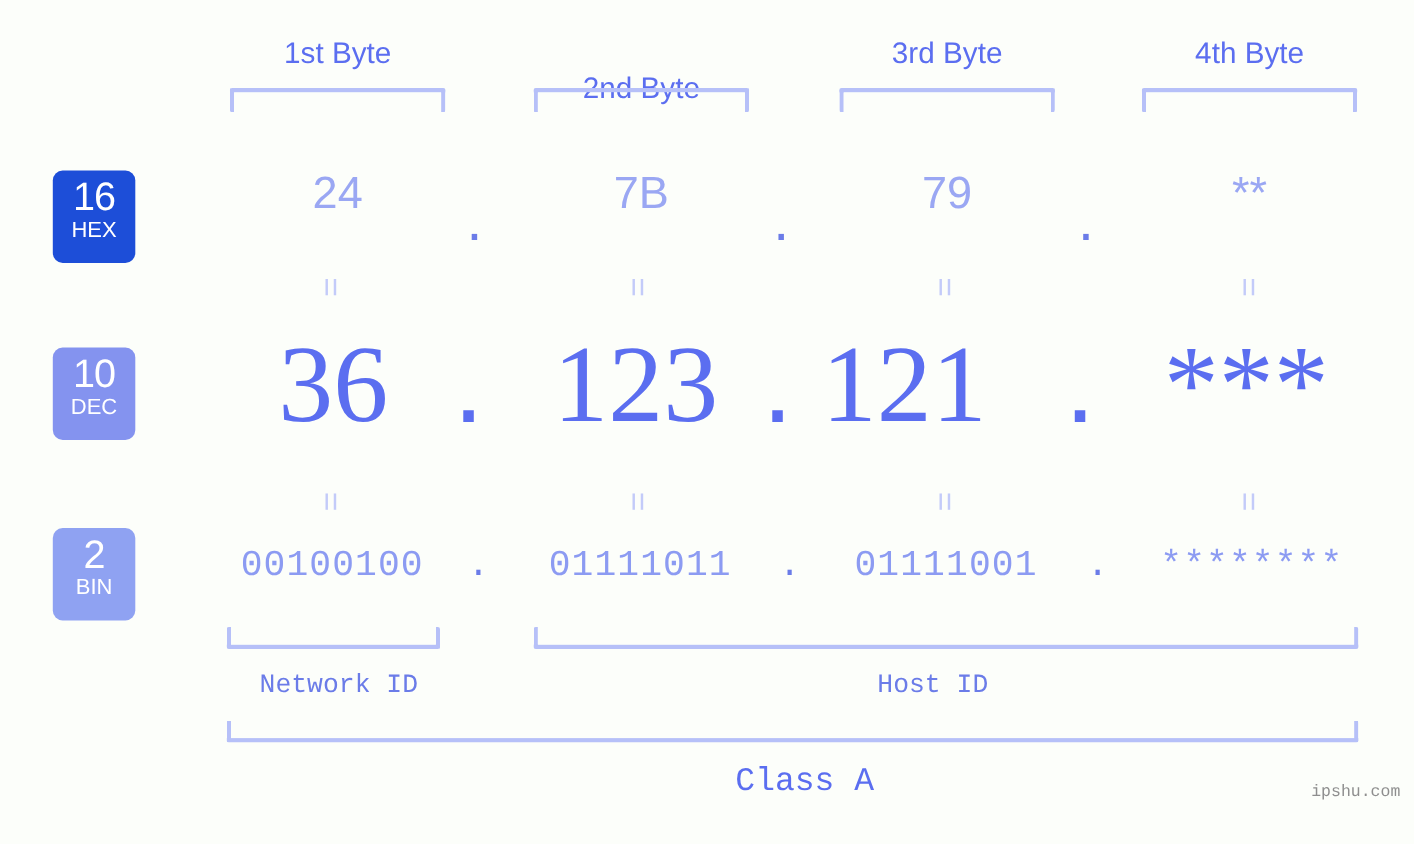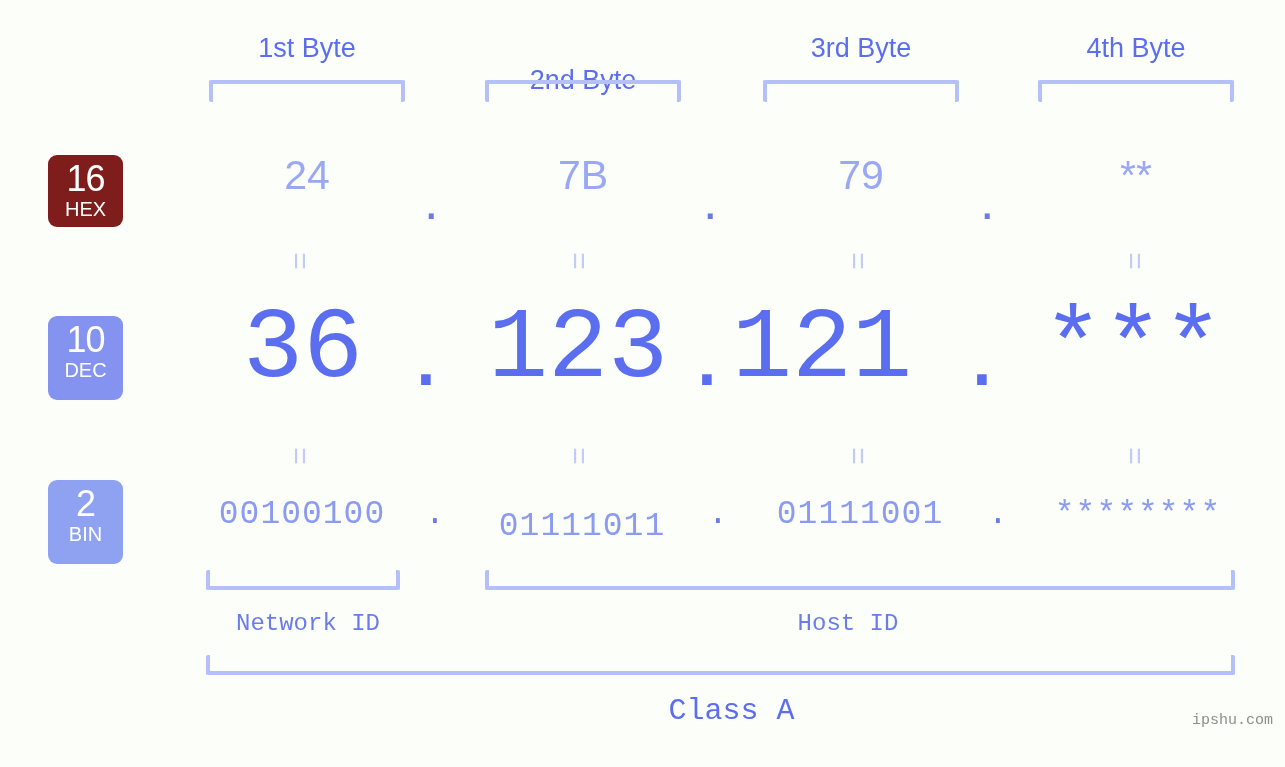--- a/index.html
+++ b/index.html
@@ -71,21 +71,21 @@
     font-weight: 400;
     letter-spacing: -1px;
   }
   .badge .base {
     display: block;
     font-size: 20px;
     margin-top: 2px;
     letter-spacing: 0px;
   }
 
-  #badge-hex { top: 155px; height: 72px; background: #7f1d1d; }
+  #badge-hex { top: 155px; height: 84px; background: #1d4ed8; }
   #badge-dec { top: 316px; height: 84px; background: #8493ef; }
   #badge-bin { top: 480px; height: 84px; background: #8fa2f2; }
 
   
   .hex-cell {
     position: absolute;
     top: 155px;
     text-align: center;
     font-size: 41px;
     color: #9aa7f3;
@@ -113,21 +113,21 @@
     letter-spacing: -2px;
   }
 
   
   .dec-cell {
     position: absolute;
     top: 300px;
     text-align: center;
     font-size: 100px;
     color: #5b6ef0;
-    font-family: Liberation Mono, monospace;
+    font-family: Liberation Serif, serif;
     line-height: 1;
     white-space: nowrap;
   }
   .dec-dot {
     position: absolute;
     top: 300px;
     font-size: 100px;
     color: #5b6ef0;
     line-height: 1;
     font-family: "Liberation Sans", sans-serif;
@@ -238,21 +238,21 @@
   <div class="eqsign" style="left:850px; top:440px;">=</div>
   <div class="eqsign" style="left:1127px; top:440px;">=</div>
 
   <div class="badge" id="badge-bin">
     <span class="num">2</span>
     <span class="base">BIN</span>
   </div>
 
   <div class="bin-cell" style="left:204px; width:196px;">00100100</div>
   <div class="bin-dot" style="left:425px;">.</div>
-  <div class="bin-cell" style="left:484px; width:196px;margin-top:12px;">01111011</div>
+  <div class="bin-cell" style="left:484px; width:196px;">01111011</div>
   <div class="bin-dot" style="left:708px;">.</div>
   <div class="bin-cell" style="left:762px; width:196px;">01111001</div>
   <div class="bin-dot" style="left:988px;">.</div>
   <div class="bin-cell" style="left:1040px; width:196px;">********</div>
 
   <div class="bracket-up" style="left:206px; top:570px; width:194px;"></div>
   <div class="bracket-up" style="left:485px; top:570px; width:750px;"></div>
 
   <div class="id-label" style="left:485px; width:726px;">Host ID</div>
   <div class="id-label" style="left:211px; width:194px;">Network ID</div>

